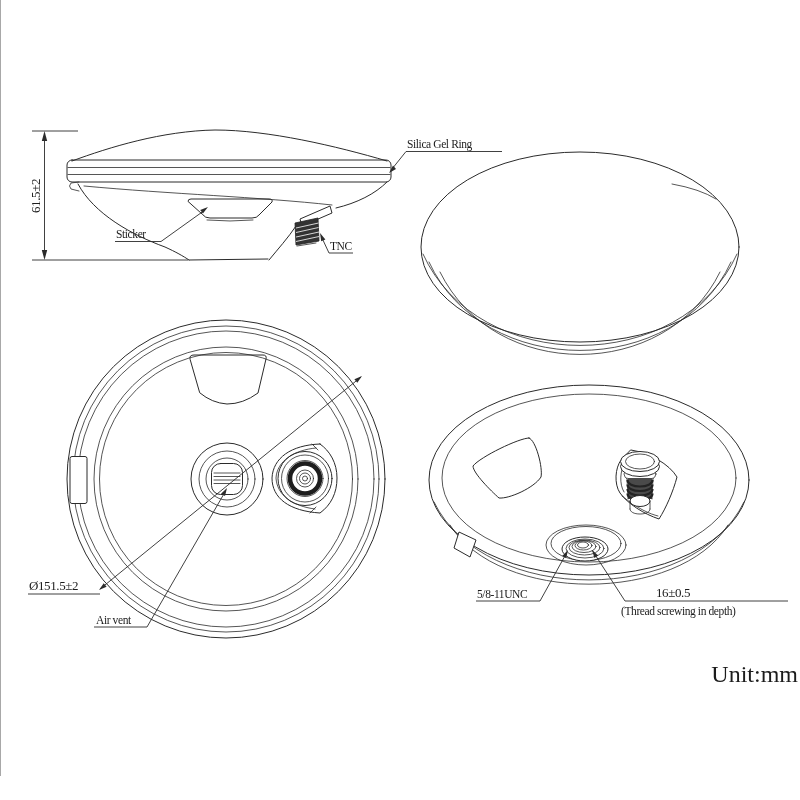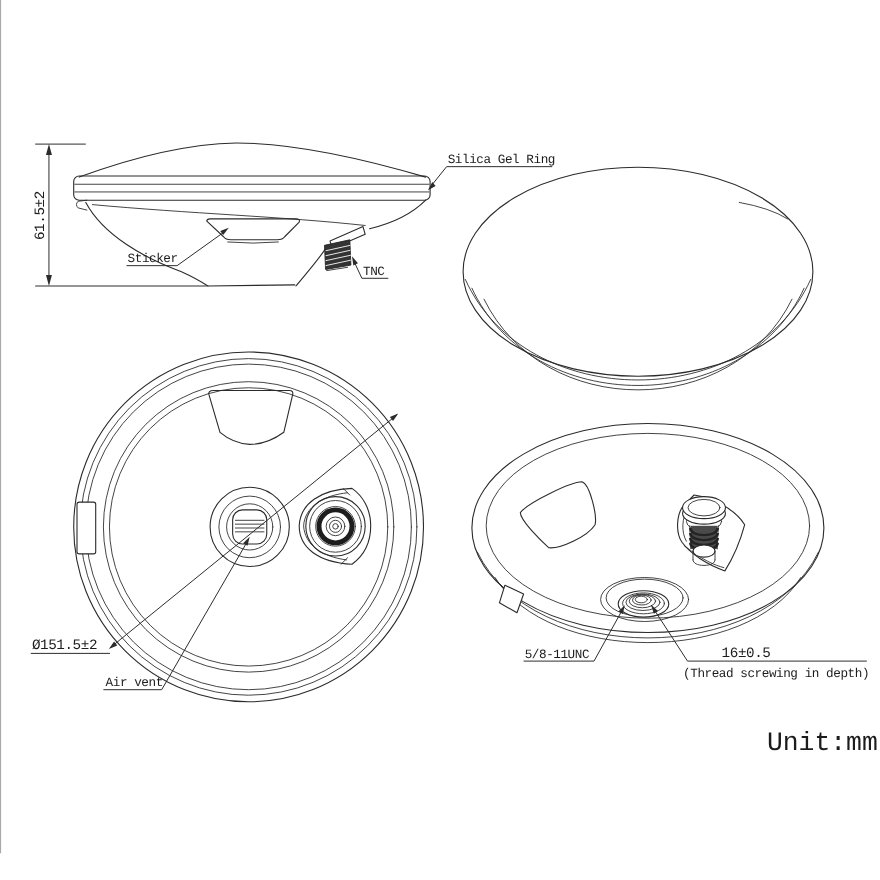--- a/index.html
+++ b/index.html
@@ -1,20 +1,20 @@
 <!DOCTYPE html>
 <html><head>
 <meta charset="utf-8">
 <style>
   html,body{margin:0;padding:0;background:#ffffff;}
   .canvas{
     position:relative;
     width:800px;height:776px;
     background:#ffffff;
-    font-family:Liberation Mono, monospace;
+    font-family:Liberation Serif, serif;
     overflow:hidden;
     text-align:center;
   }
   svg{display:block;}
   .ln{stroke:#2b2b2b;stroke-width:1;fill:none;stroke-linecap:round;stroke-linejoin:round;}
   .lnthin{stroke:#2b2b2b;stroke-width:0.8;fill:none;stroke-linecap:round;stroke-linejoin:round;}
   .lnwhite{stroke:#2b2b2b;stroke-width:1;fill:#ffffff;stroke-linejoin:round;}
   .leader{stroke:#2b2b2b;stroke-width:0.9;fill:none;}
   .arrow{fill:#2b2b2b;stroke:none;}
   .lbl{fill:#1c1c1c;font-size:11.5px;letter-spacing:-0.4px;}

